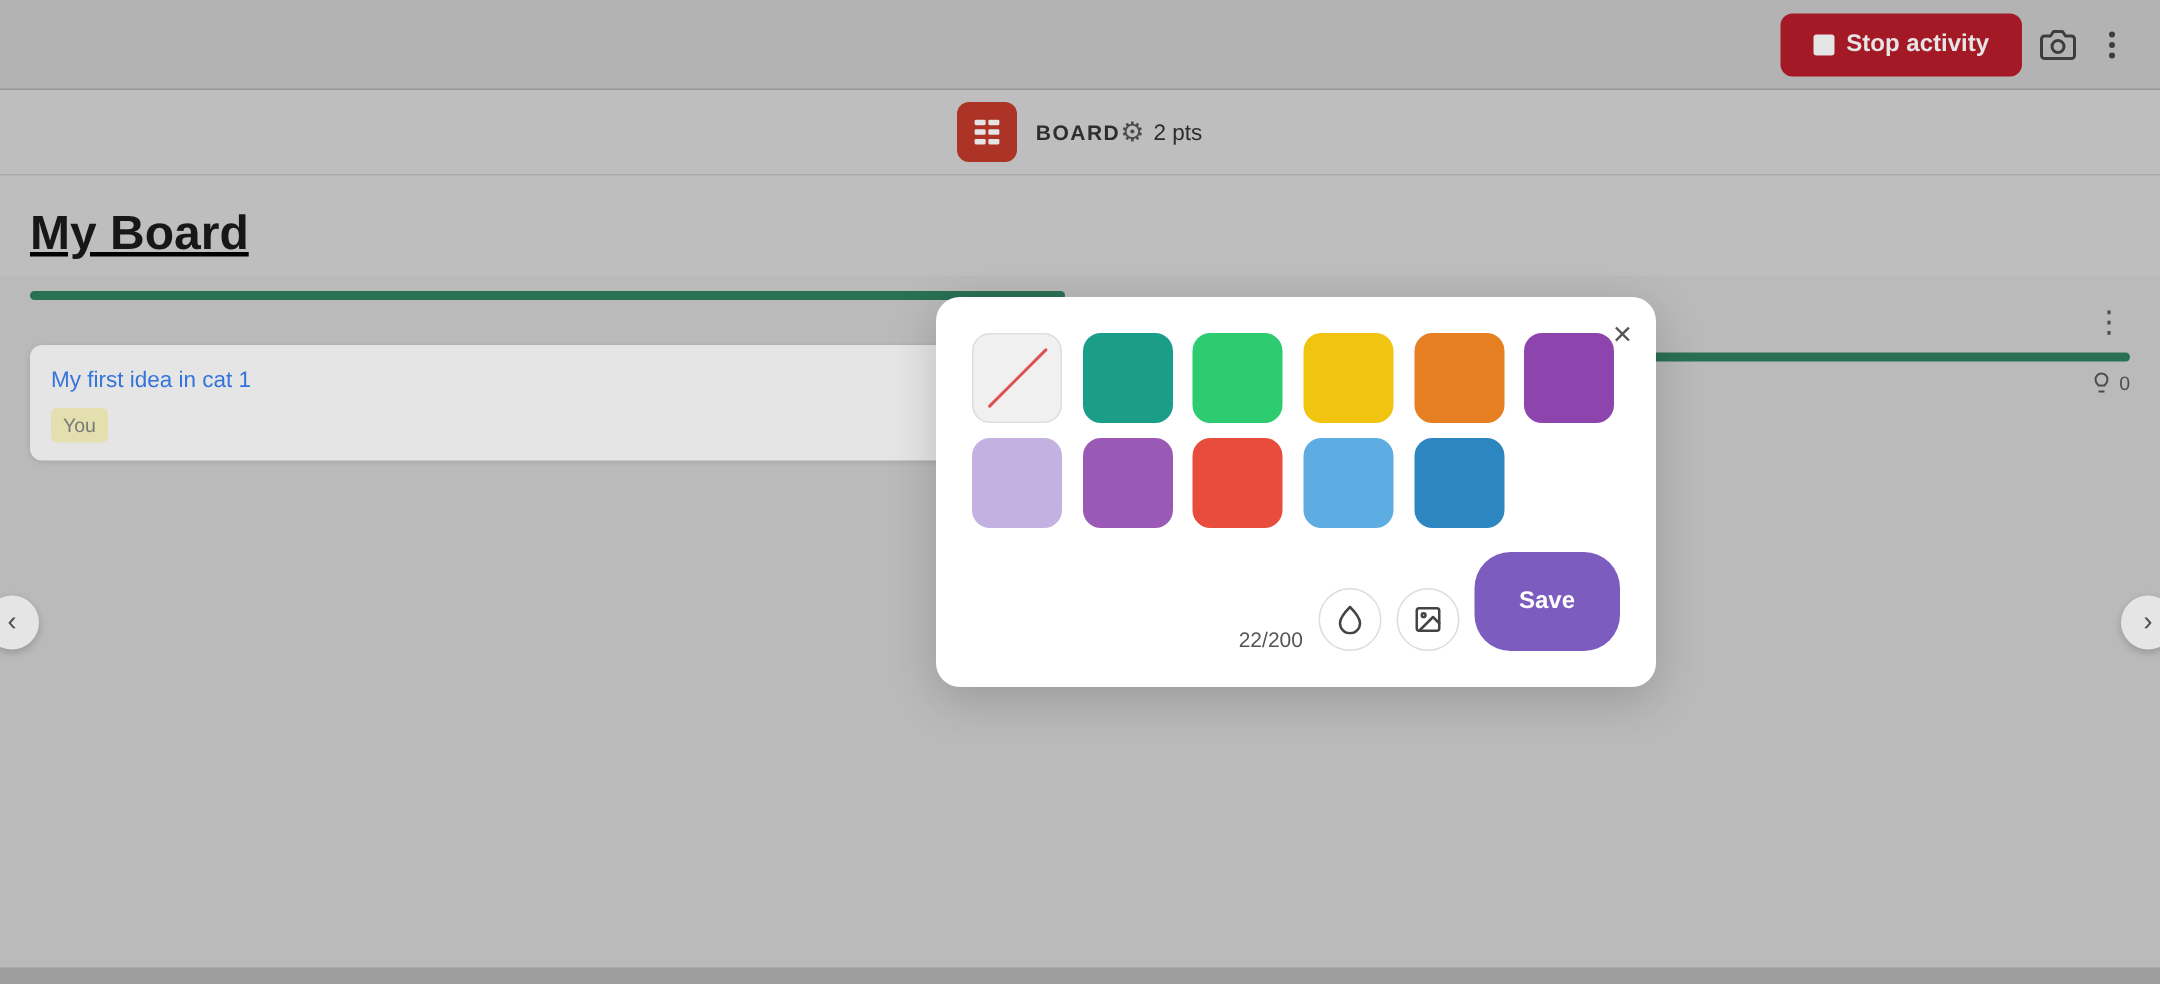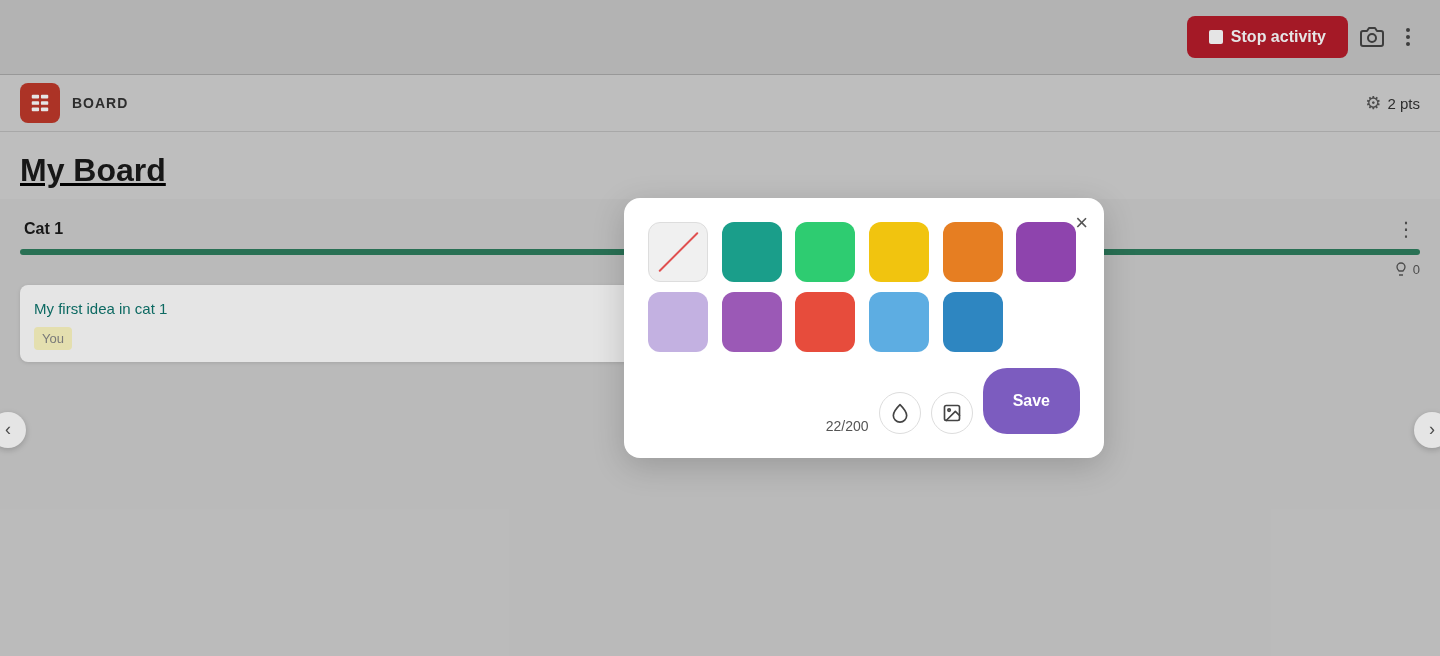--- a/index.html
+++ b/index.html
@@ -7,21 +7,21 @@
       font-family: 'Segoe UI', Arial, sans-serif;
       background: #b0b0b0;
       width: 1440px;
       height: 656px;
       overflow: hidden;
       position: relative;
     }
 
     
     .top-bar {
-      height: 75px;
+      height: 60px;
       background: #c8c8c8;
       display: flex;
       align-items: center;
       justify-content: flex-end;
       padding: 0 20px;
       gap: 12px;
       border-bottom: 1px solid #aaa;
     }
 
     .stop-activity-btn {
@@ -63,21 +63,21 @@
       display: flex;
       align-items: center;
     }
 
     
     .board-header {
       background: #d4d4d4;
       padding: 8px 20px;
       display: flex;
       align-items: center;
-      justify-content: space-between;
+      justify-content: center;
       border-bottom: 1px solid #bbb;
     }
     .board-label-area {
       display: flex;
       align-items: center;
       gap: 12px;
     }
     .board-icon {
       width: 40px;
       height: 40px;
@@ -199,21 +199,21 @@
       box-shadow: 0 1px 4px rgba(0,0,0,0.12);
     }
     .idea-card-header {
       display: flex;
       align-items: center;
       justify-content: space-between;
       margin-bottom: 8px;
     }
     .idea-card-title {
       font-size: 15px;
-      color: #0f766e;
+      color: #3b82f6;
       font-weight: 500;
       text-align: right;
     }
     .idea-card-menu {
       background: none;
       border: none;
       cursor: pointer;
       font-size: 18px;
       color: #555;
     }
@@ -365,24 +365,20 @@
 </div>
 
 <div class="board-title-area">
   <h1 class="board-title">My Board</h1>
 </div>
 
 <div class="main-content" style="position:relative;">
   <button class="nav-arrow nav-arrow-left" style="left:-10px;">‹</button>
 
   <div class="column">
-    <div class="column-header">
-      <span class="column-title">Cat 1</span>
-      <button class="column-menu-btn">⋮</button>
-    </div>
     <div class="column-progress-bar" style="width:100%;"></div>
     <div class="column-progress-info">
       <svg width="16" height="16" viewBox="0 0 24 24" fill="none" stroke="#555" stroke-width="2">
           <path d="M9 21h6M12 3a6 6 0 0 1 6 6c0 3-2 5-3 6H9c-1-1-3-3-3-6a6 6 0 0 1 6-6z"></path>
         </svg>
       <span>1</span>
     </div>
 
     <div class="idea-card">
       <div class="idea-card-header">

